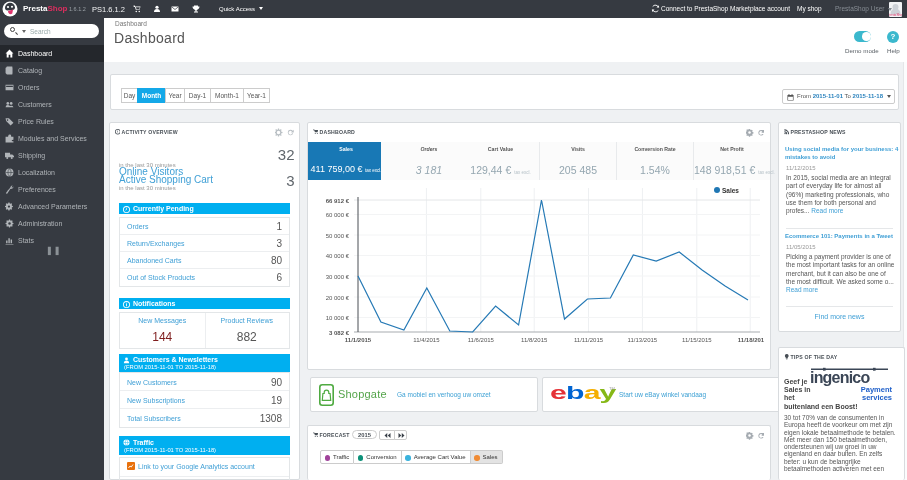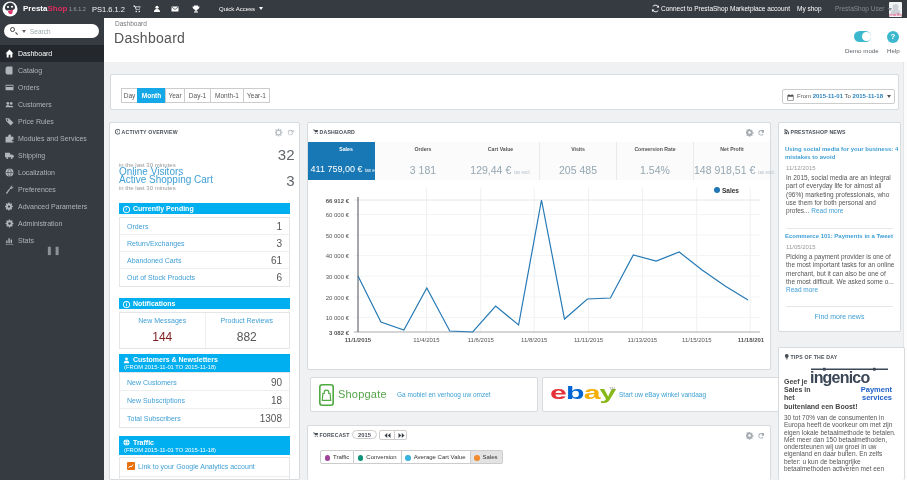--- a/index.html
+++ b/index.html
@@ -295,21 +295,21 @@
       <div class="lrow" style="height:17px;">
           <span class="rlab">Orders</span>
           <span class="rval">1</span>
         </div>
       <div class="lrow" style="height:17px;">
           <span class="rlab">Return/Exchanges</span>
           <span class="rval">3</span>
         </div>
       <div class="lrow" style="height:17px;">
           <span class="rlab">Abandoned Carts</span>
-          <span class="rval">61</span>
+          <span class="rval">80</span>
         </div>
       <div class="lrow" style="height:17px;">
           <span class="rlab">Out of Stock Products</span>
           <span class="rval">6</span>
         </div>
     </div>
     <div class="bluebar" style="top:175px; height:11px;">
         <svg style="position:absolute;left:4px;top:2.5px;" width="7" height="7" viewBox="0 0 16 16" fill="#fff">
           <path d="M8 0 A8 8 0 1 0 8 16 A8 8 0 1 0 8 0 z M8 2 A6 6 0 1 1 8 14 A6 6 0 1 1 8 2 z" fill-rule="evenodd"></path>
           <rect x="7" y="4" width="2" height="2"></rect>
@@ -332,21 +332,21 @@
         <span class="bbt" style="top:2.5px;">Customers &amp; Newsletters</span>
         <span class="bbsub">(FROM 2015-11-01 TO 2015-11-18)</span>
       </div>
     <div class="ltable" style="top:249px; height:56px;">
       <div class="lrow" style="height:18px;">
           <span class="rlab" style="top:6px;">New Customers</span>
           <span class="rval" style="top:4px;">90</span>
         </div>
       <div class="lrow" style="height:18px;">
           <span class="rlab" style="top:6px;">New Subscriptions</span>
-          <span class="rval" style="top:4px;">18</span>
+          <span class="rval" style="top:4px;">19</span>
         </div>
       <div class="lrow" style="height:18px;">
           <span class="rlab" style="top:6px;">Total Subscribers</span>
           <span class="rval" style="top:4px;">1308</span>
         </div>
     </div>
     <div class="bluebar" style="top:313px; height:19px;">
         <svg style="position:absolute;left:4px;top:3px;" width="7" height="7" viewBox="0 0 16 16" fill="#fff">
           <circle cx="8" cy="8" r="7"></circle>
           <path d="M1 8 h14 M8 1 a10 10 0 0 1 0 14 M8 1 a10 10 0 0 0 0 14" stroke="#00aff0" stroke-width="1" fill="none"></path>
@@ -375,21 +375,21 @@
       <svg class="gearset" viewBox="0 0 44 18">
           <path d="M5.5 1 h2.6 l.5 2 1.7.7 1.8-1 1.8 1.8 -1 1.8 .7 1.7 2 .5 v2.6 l-2 .5 -.7 1.7 1 1.8 -1.8 1.8 -1.8-1 -1.7.7 -.5 2 H5.5 l-.5-2 -1.7-.7 -1.8 1 -1.8-1.8 1-1.8 -.7-1.7 -2-.5 V7.5 l2-.5 .7-1.7 -1-1.8 L1.5 1.7 l1.8 1 1.7-.7 z" transform="scale(0.9) translate(1,1)"></path>
           <circle cx="7" cy="9" r="2.5" fill="#fff"></circle>
           <path d="M38 4 a5.5 5.5 0 1 0 5 8 h-2.2 a3.5 3.5 0 1 1 -.3-4.5 l-2 2 h5.5 V4 z" transform="translate(-8,0)"></path>
         </svg>
     </div>
     <div class="kpi on" style="left:0; width:77px;">
         <div class="klab">Sales</div>
         <div class="kval" style="font-size:9px; white-space:nowrap;">411 759,00 € <span class="txe">tax excl.</span></div>
       </div>
-    <div class="kpi" style="left:67px; width:97px;">
+    <div class="kpi" style="left:73px; width:97px;font-style:italic;">
         <div class="klab">Orders</div>
         <div class="kval">3 181</div>
       </div>
     <div class="kpi" style="left:154px; width:78px;">
         <div class="klab">Cart Value</div>
         <div class="kval">129,44 € <span class="txe" style="color:#b5c0c7">tax excl.</span></div>
       </div>
     <div class="kpi" style="left:232px; width:77px;">
         <div class="klab">Visits</div>
         <div class="kval">205 485</div>

